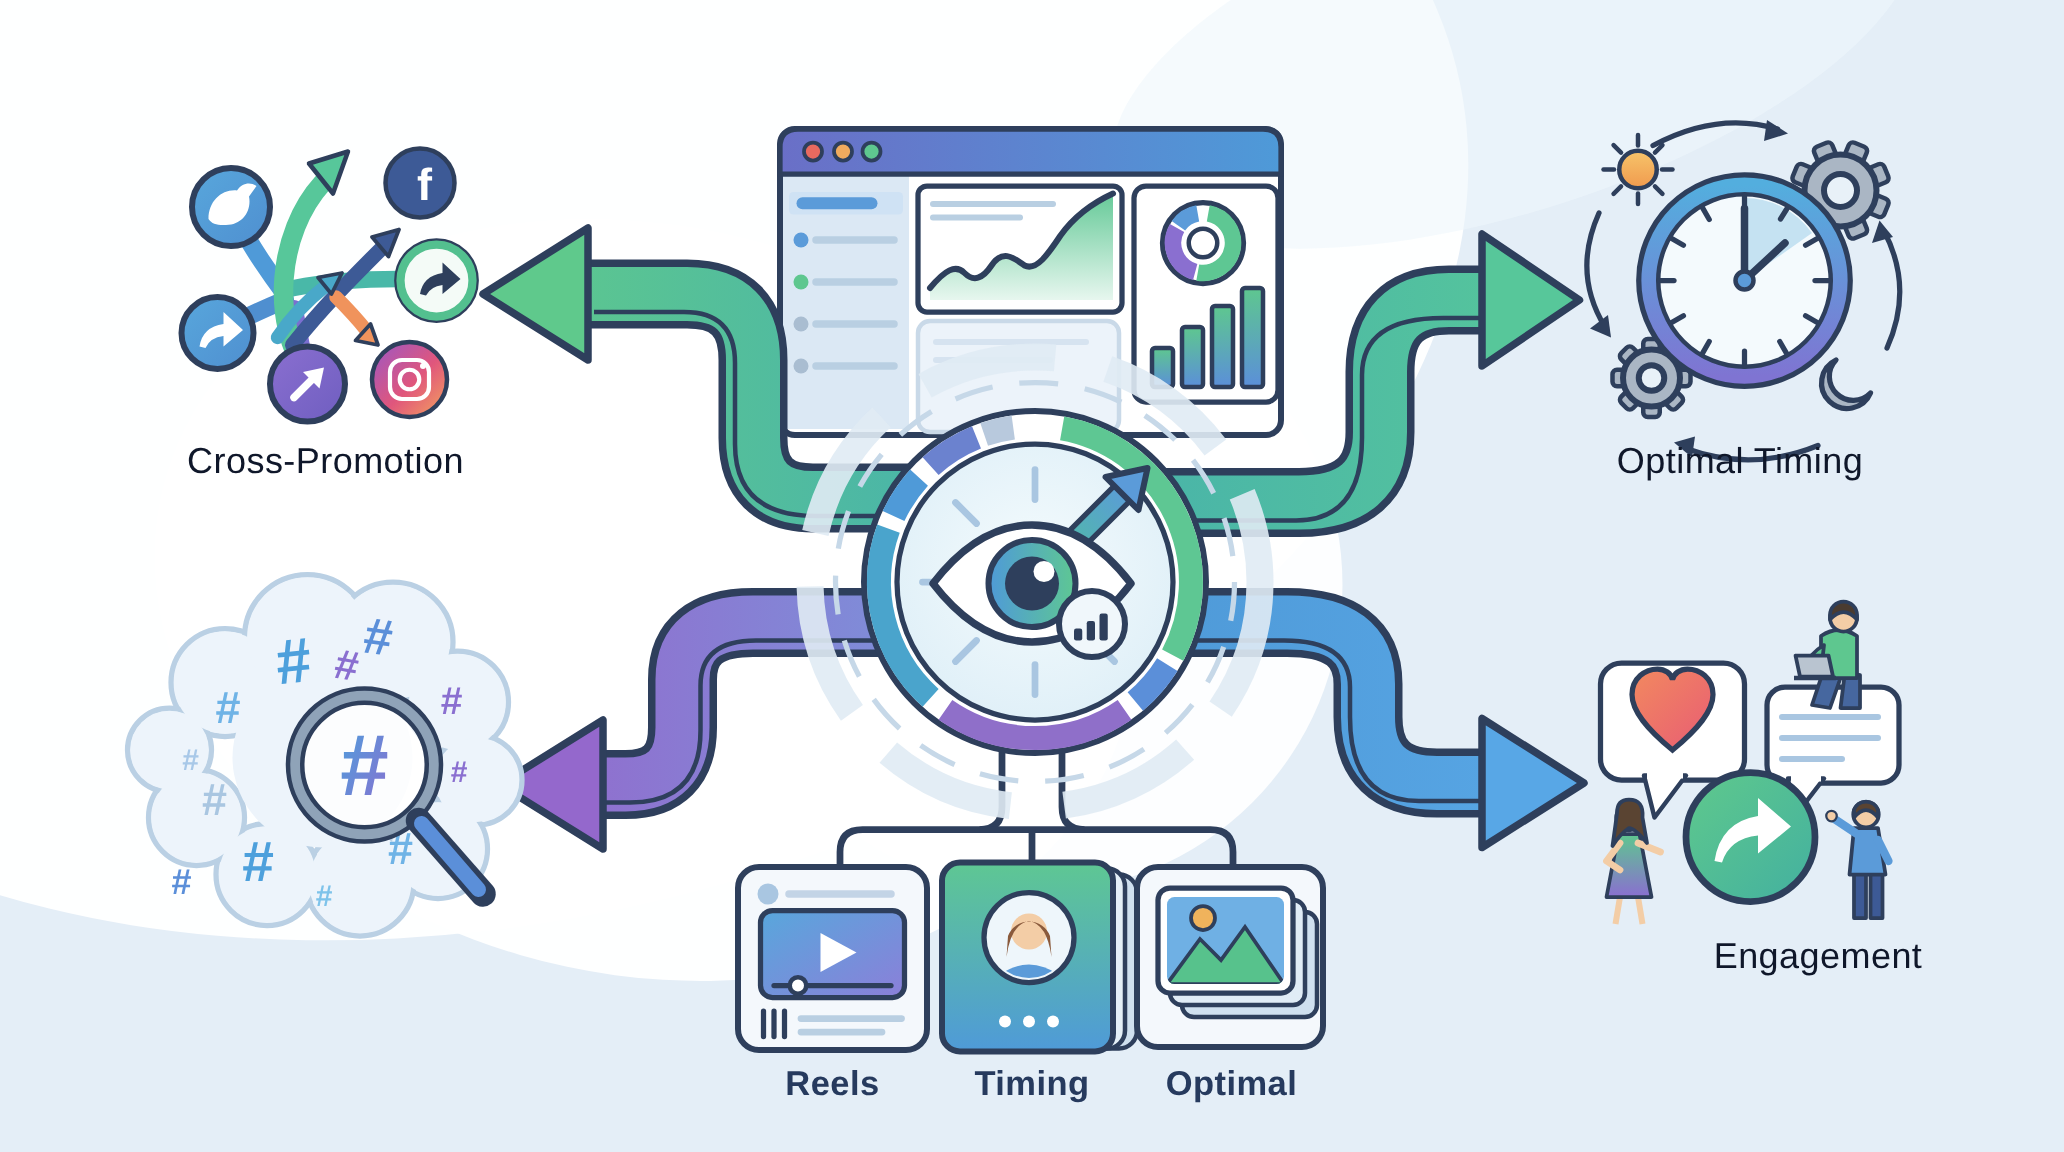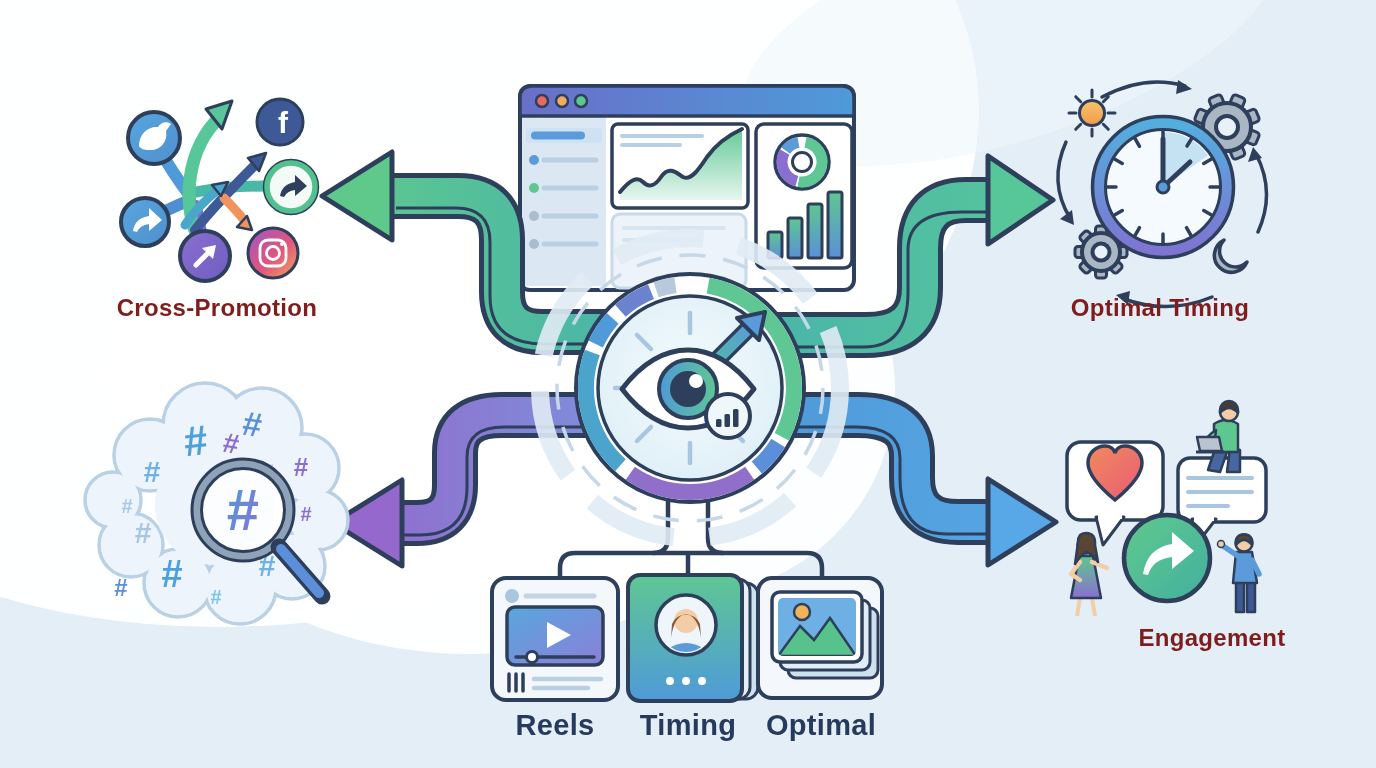--- a/index.html
+++ b/index.html
@@ -1,22 +1,22 @@
 <!DOCTYPE html>
 <html><head>
 <meta charset="utf-8">
 <style>
   html,body{margin:0;padding:0;background:#e4eef7;}
   #stage{position:relative;width:1376px;height:768px;overflow:hidden;
          font-family:"Liberation Sans","DejaVu Sans",sans-serif;}
   #art{position:absolute;left:0;top:0;}
   .node-label{position:absolute;transform:translateX(-50%);white-space:nowrap;
-    color:#7f1d1d;font-weight:700;font-size:24px;letter-spacing:.3px;}
+    color:#0f172a;font-weight:400;font-size:24px;letter-spacing:.3px;}
   .fmt-label{position:absolute;transform:translateX(-50%);white-space:nowrap;
-    color:#263a5e;font-weight:700;font-size:29px;letter-spacing:.3px;}
+    color:#263a5e;font-weight:700;font-size:23px;letter-spacing:.3px;}
 </style>
 </head>
 <body>
 
 <div id="stage">
 <svg id="art" width="1376" height="768" viewBox="0 0 1376 768">
 <defs>
   <linearGradient id="gTitlebar" x1="0" y1="0" x2="1" y2="0">
     <stop offset="0" stop-color="#6a6fc7"></stop>
           <stop offset="1" stop-color="#4e9ad8"></stop>

